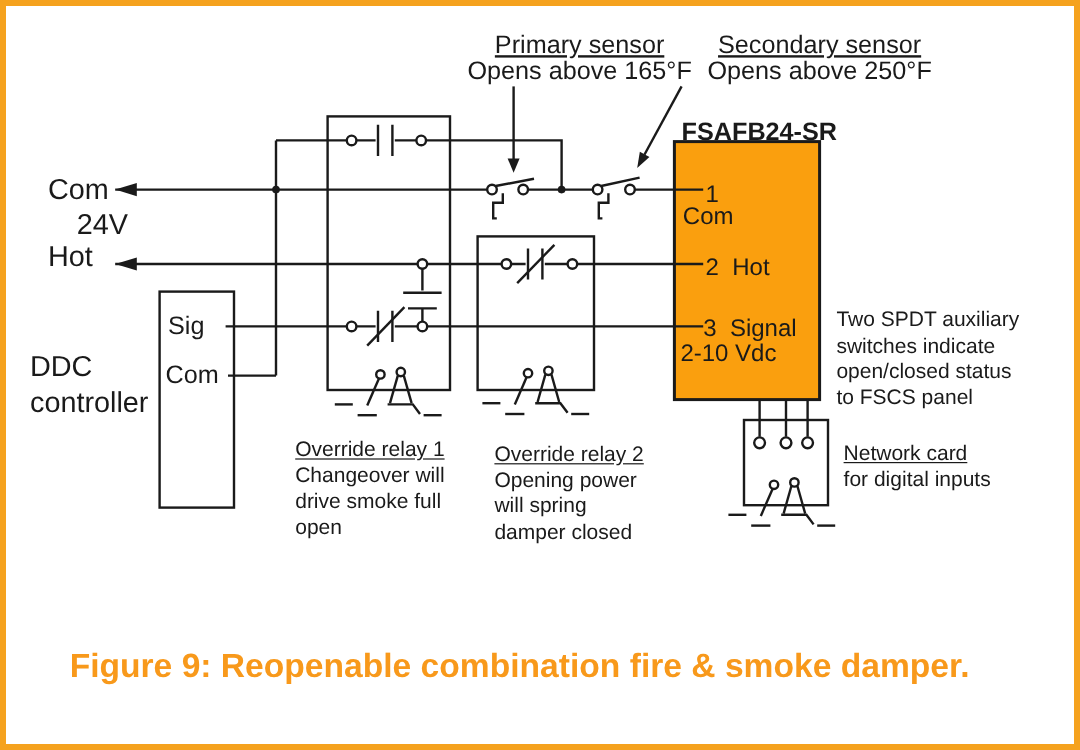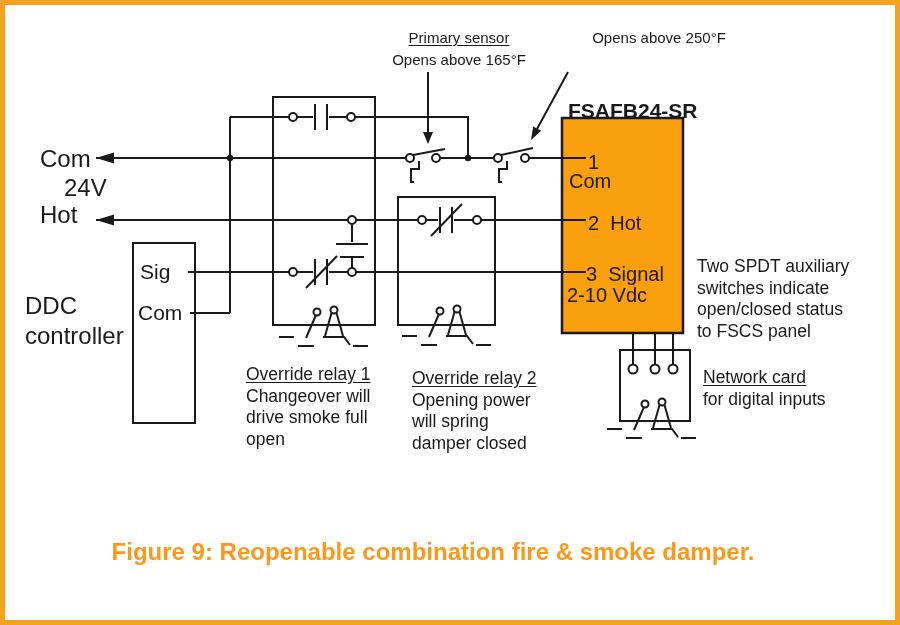--- a/index.html
+++ b/index.html
@@ -4,26 +4,26 @@
 <style>
   html,body{margin:0;padding:0;background:#fff;}
   .stage{
     position:relative;width:900px;height:625px;background:#fff;overflow:hidden;
     font-family:"Liberation Sans",sans-serif;color:var(--line,#1a1a1a);
   }
   .frame{position:absolute;inset:0;border:5px solid var(--frame,#f5a01f);pointer-events:none;z-index:5;}
   svg.schematic{position:absolute;left:0;top:0;z-index:1;}
   .lbl{position:absolute;z-index:2;white-space:nowrap;line-height:1.2;}
   .big{font-size:24px;line-height:30px;}
-  .med{font-size:15px;line-height:22px;text-align:center;transform:translateX(-50%);}
+  .med{font-size:21px;line-height:22px;text-align:center;transform:translateX(-50%);margin-left:24px;}
   .note{font-size:17.5px;line-height:21.5px;}
   .term{font-size:20px;white-space:pre;}
   .u{text-decoration:underline;text-underline-offset:2px;}
   .model{font-size:21px;font-weight:bold;}
-  .caption{font-size:24px;font-weight:bold;color:var(--caption,#f99a1a);transform:translateX(-50%);white-space:nowrap;}
+  .caption{font-size:28px;font-weight:bold;color:var(--caption,#f99a1a);transform:translateX(-50%);white-space:nowrap;}
 </style>
 </head>
 <body>
 
 <div class="stage">
 
   <svg class="schematic" width="900" height="625" viewBox="0 0 900 625" style="color:var(--line,#1a1a1a)">
     <defs>
 
       <g id="armature" fill="none">
@@ -120,20 +120,21 @@
       <polygon points="428,144 423,132 433,132"></polygon>
       <polygon points="531,140 533.2,126.4 541.2,130.8"></polygon>
     </g>
   </svg>
 
   <div class="lbl med" style="left:459px;top:27px">
     <div class="u">Primary sensor</div>
     <div>Opens above 165°F</div>
   </div>
   <div class="lbl med" style="left:659px;top:27px">
+    <div class="u">Secondary sensor</div>
     <div>Opens above 250°F</div>
   </div>
 
   <div class="lbl model" style="left:568px;top:98px">FSAFB24-SR</div>
 
   <div class="lbl big" style="left:40px;top:144px">Com</div>
   <div class="lbl big" style="left:64px;top:173px">24V</div>
   <div class="lbl big" style="left:40px;top:200px">Hot</div>
 
   <div class="lbl big" style="left:25px;top:291px">

